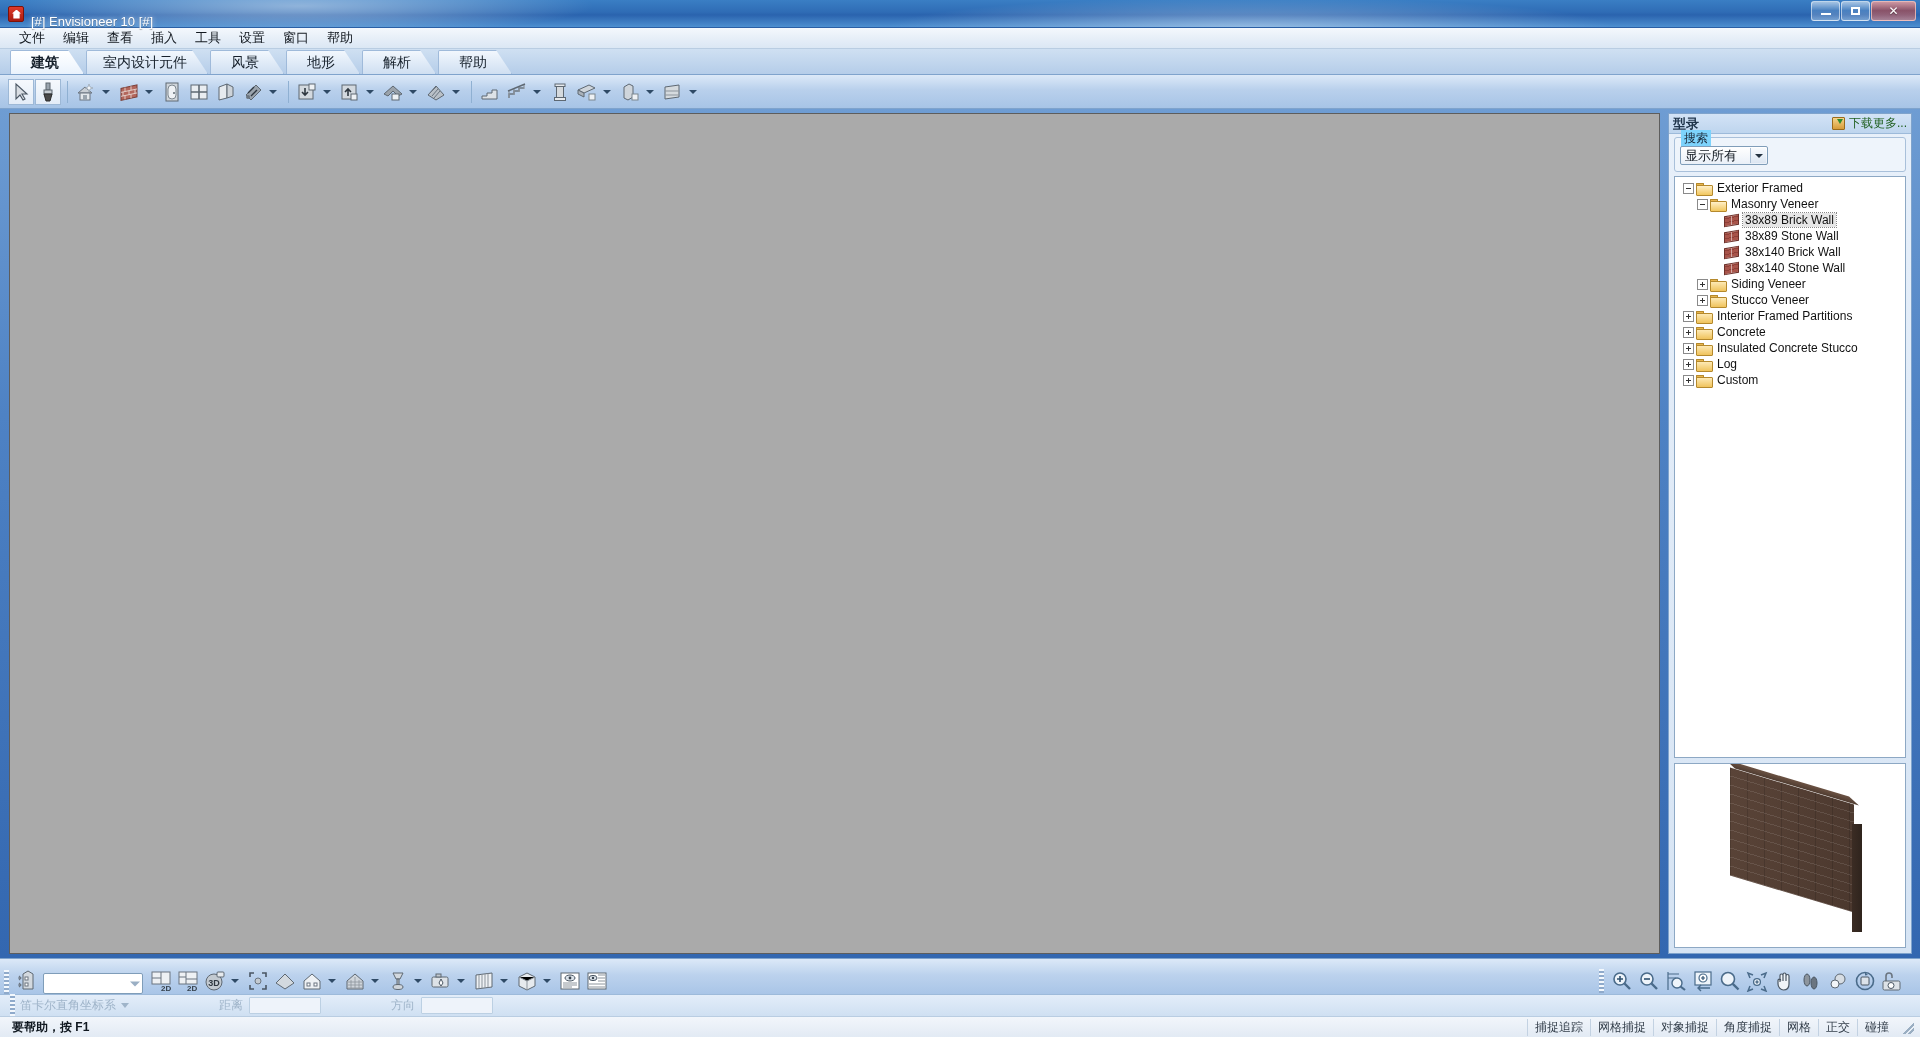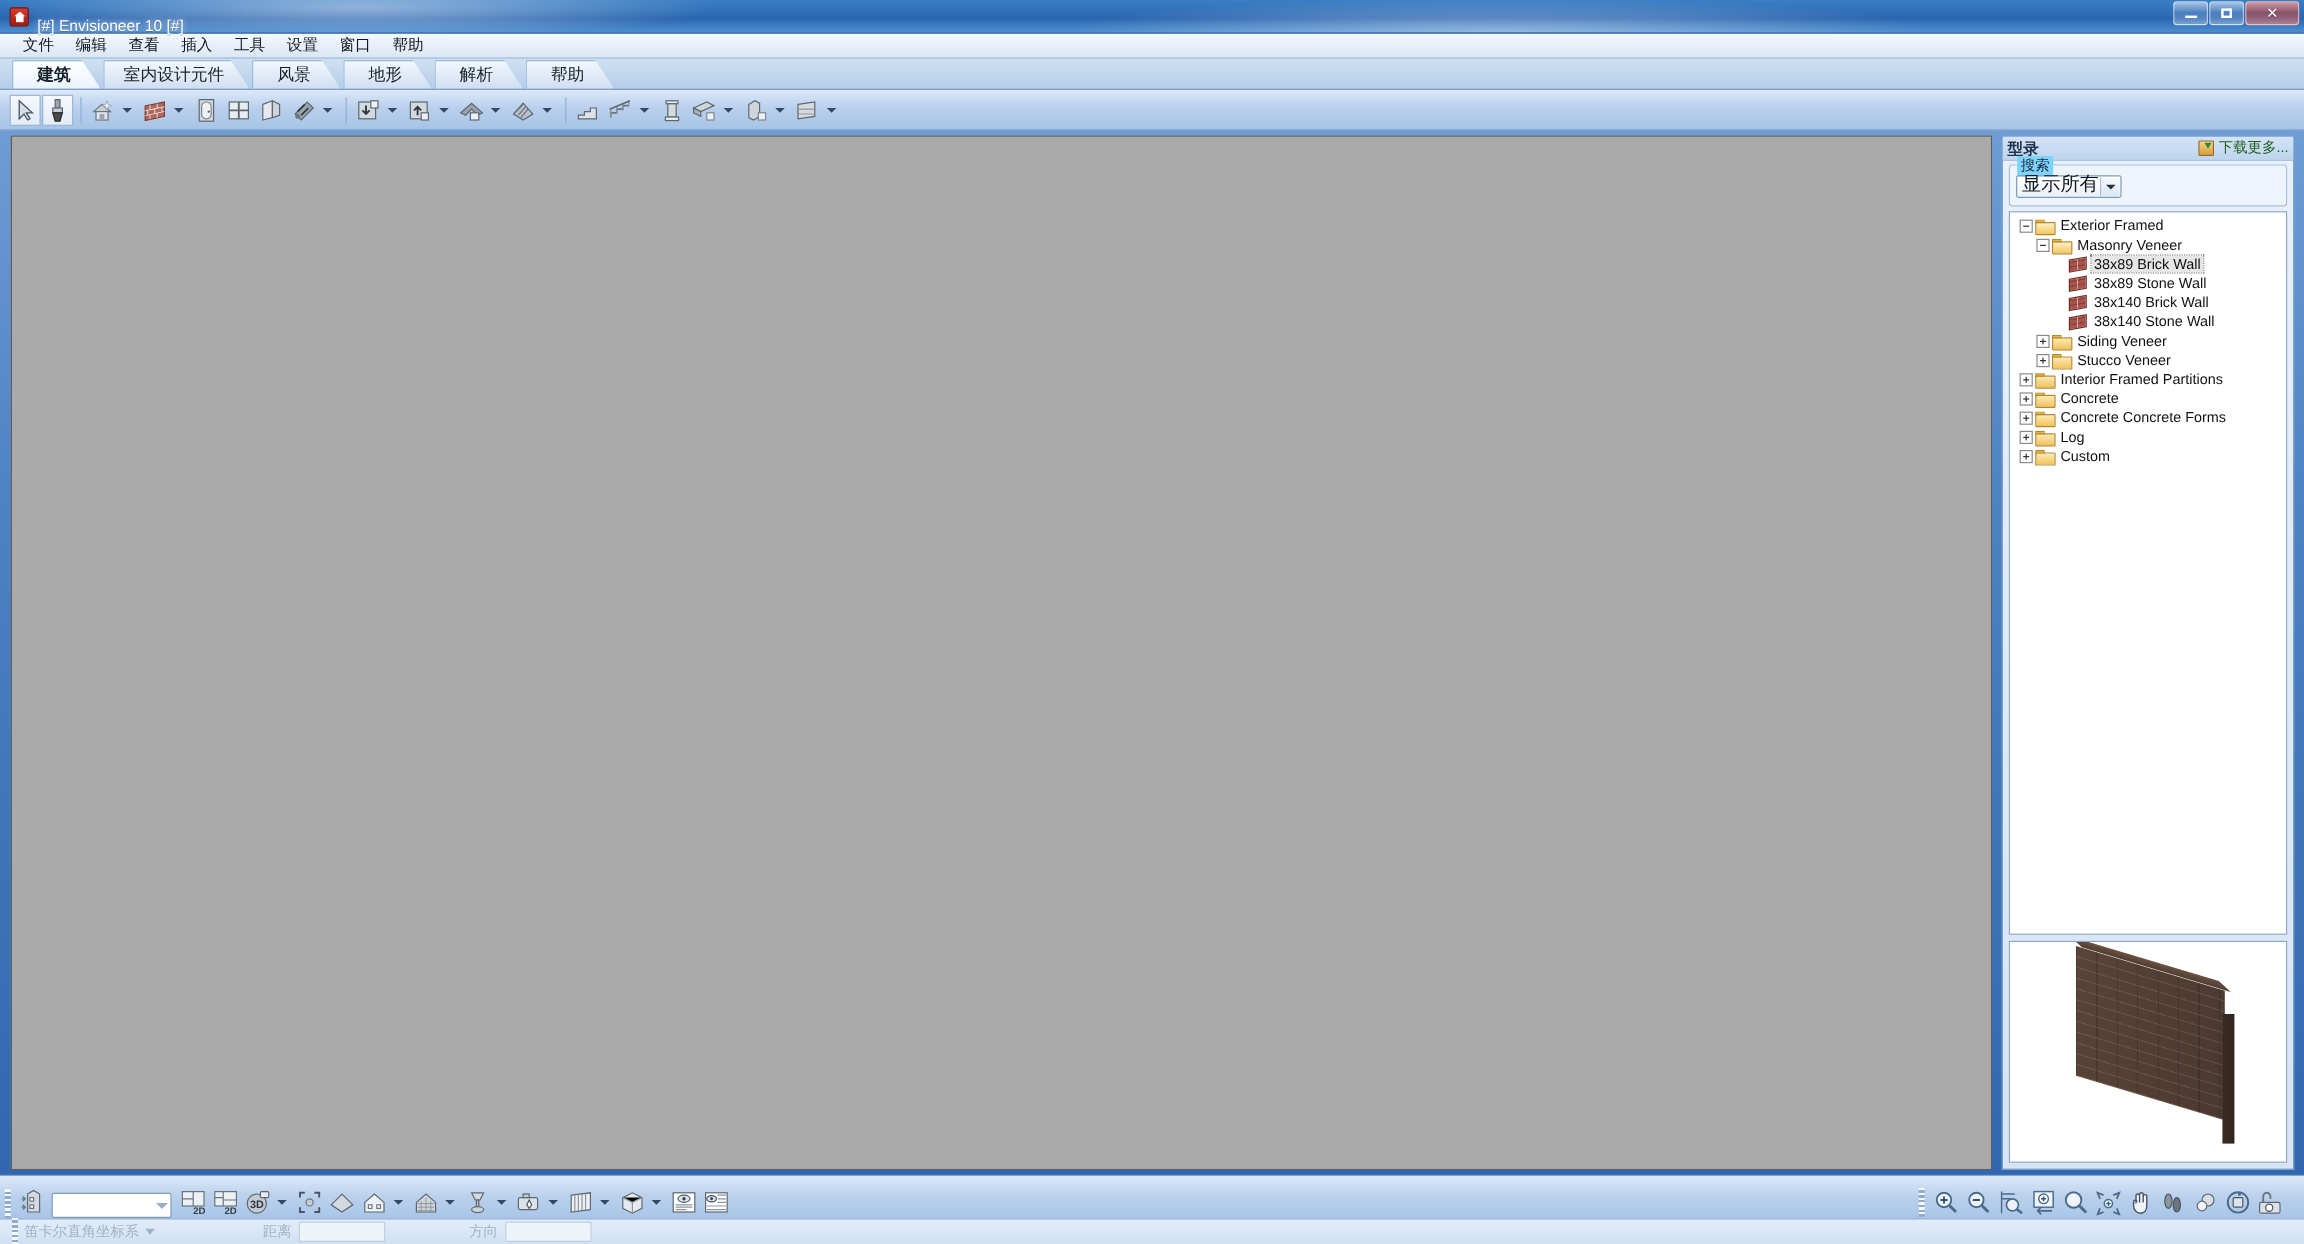--- a/index.html
+++ b/index.html
@@ -183,24 +183,24 @@
     background: #eef4fb;
   }
   #search-legend {
     position: absolute; top: -8px; left: 6px;
     background: #7dd3fc; padding: 0 3px;
     font-size: 12px; color: #1b2a3a;
   }
   #filter-select {
     margin-top: 4px;
     width: 88px; height: 19px;
-    display: flex; align-items: flex-end;
+    display: flex; align-items: center;
     background: linear-gradient(180deg,#ffffff,#eaf0f8);
     border: 1px solid #7f9db9; border-radius: 2px;
-    font-size: 16px; color: #101820; padding-left: 4px;
+    font-size: 13px; color: #101820; padding-left: 4px;
     position: relative;
   }
   #filter-arrow {
     position: absolute; right: 1px; top: 1px; bottom: 1px; width: 16px;
     background: linear-gradient(180deg,#f7fafd,#dce6f2);
     border-left: 1px solid #a9bed4;
     display: flex; align-items: center; justify-content: center;
   }
   #filter-arrow::after {
     content: ""; width: 0; height: 0;
@@ -638,21 +638,21 @@
           <div class="tree-row">
             <span class="pad" style="width: 6px;"></span>
             <span class="expander plus"></span>
             <span class="folder"></span>
             <span class="label">Concrete</span>
           </div>
           <div class="tree-row">
             <span class="pad" style="width: 6px;"></span>
             <span class="expander plus"></span>
             <span class="folder"></span>
-            <span class="label">Concrete Concrete Forms</span>
+            <span class="label">Insulated Concrete Stucco</span>
           </div>
           <div class="tree-row">
             <span class="pad" style="width: 6px;"></span>
             <span class="expander plus"></span>
             <span class="folder"></span>
             <span class="label">Log</span>
           </div>
           <div class="tree-row">
             <span class="pad" style="width: 6px;"></span>
             <span class="expander plus"></span>
@@ -880,14 +880,27 @@
     <div class="coord-field">
       <span class="coord-label">距离</span>
       <span class="coord-input"></span>
     </div>
     <div class="coord-field">
       <span class="coord-label">方向</span>
       <span class="coord-input"></span>
     </div>
   </div>
 
+  <div id="statusbar">
+    <div id="status-text">要帮助，按 F1</div>
+    <div id="status-panels">
+      <div class="status-panel">捕捉追踪</div>
+      <div class="status-panel">网格捕捉</div>
+      <div class="status-panel">对象捕捉</div>
+      <div class="status-panel">角度捕捉</div>
+      <div class="status-panel">网格</div>
+      <div class="status-panel">正交</div>
+      <div class="status-panel">碰撞</div>
+      <div id="resize-grip"></div>
+    </div>
+  </div>
 
 </div>
 
 </body></html>

